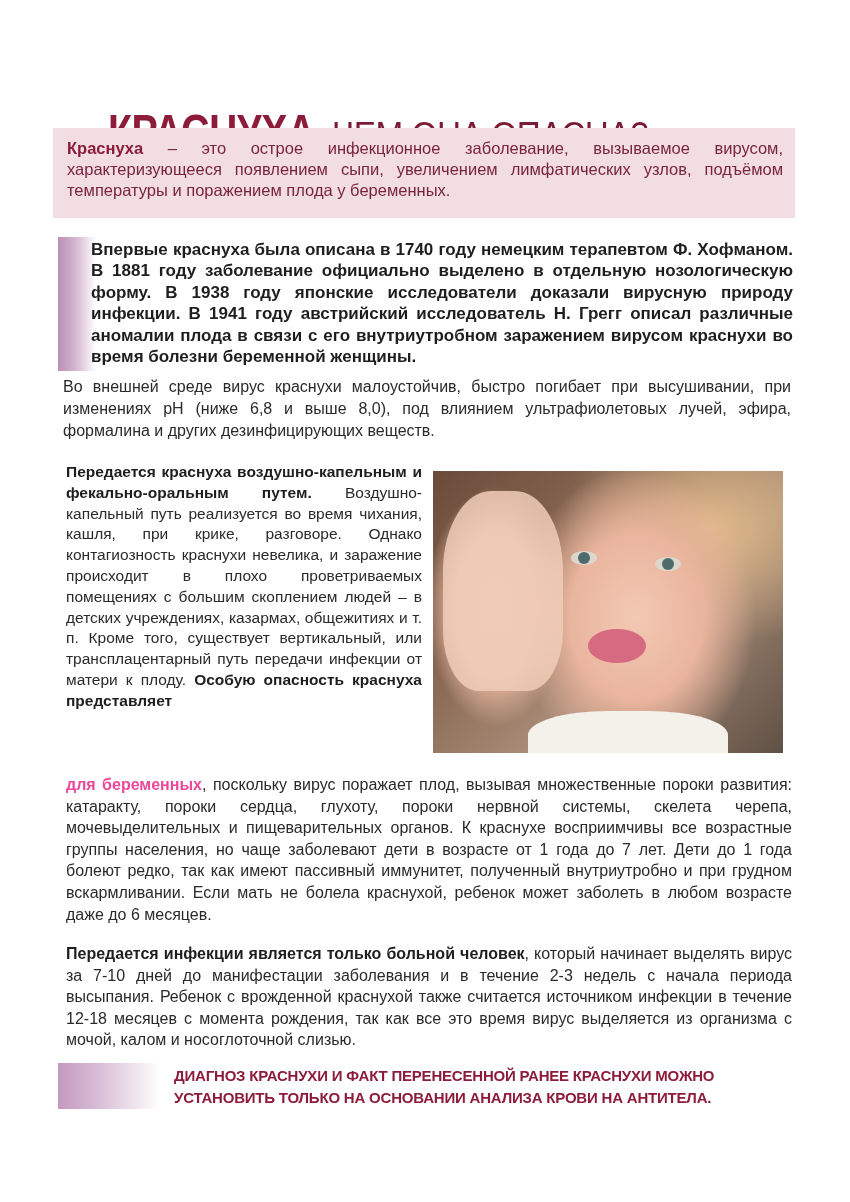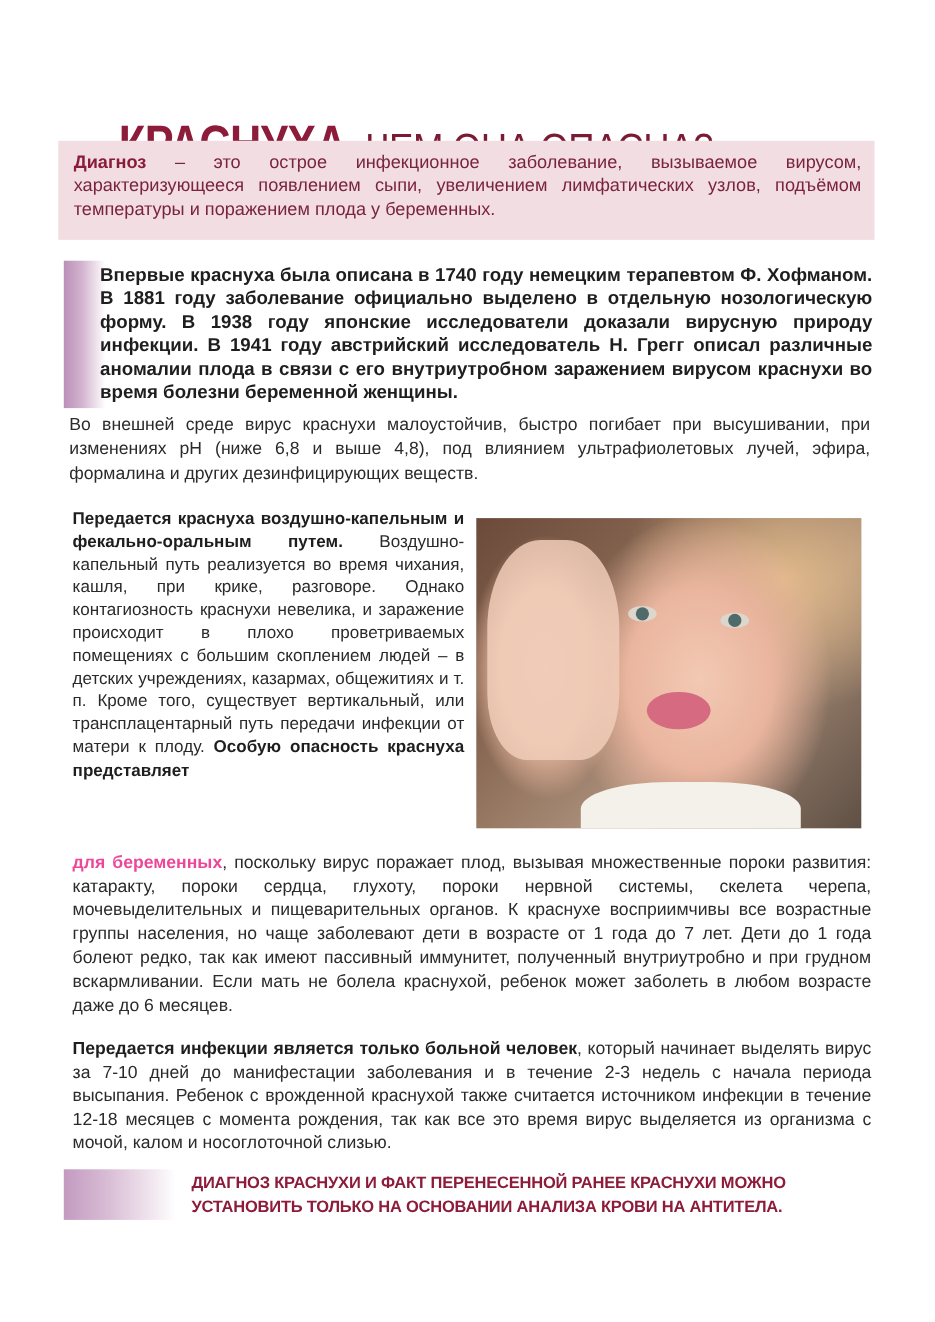--- a/index.html
+++ b/index.html
@@ -90,29 +90,29 @@
 </style>
 </head>
 <body>
 
 <h1 class="title">
   <span class="t-bold">КРАСНУХА,</span>
   <span class="t-light">ЧЕМ ОНА ОПАСНА?</span>
 </h1>
 
 <div class="def-box">
-  <span class="term">Диагноз</span><span> – это острое инфекционное заболевание, вызываемое вирусом, характеризующееся появлением сыпи, увеличением лимфатических узлов, подъёмом температуры и поражением плода у беременных.</span>
+  <span class="term">Краснуха</span><span> – это острое инфекционное заболевание, вызываемое вирусом, характеризующееся появлением сыпи, увеличением лимфатических узлов, подъёмом температуры и поражением плода у беременных.</span>
 </div>
 
 <div class="history">
   <div class="grad-bar"></div>
   <p class="text">Впервые краснуха была описана в 1740 году немецким терапевтом Ф. Хофманом. В 1881 году заболевание официально выделено в отдельную нозологическую форму. В 1938 году японские исследователи доказали вирусную природу инфекции. В 1941 году австрийский исследователь Н. Грегг описал различные аномалии плода в связи с его внутриутробном заражением вирусом краснухи во время болезни беременной женщины.</p>
 </div>
 
-<p class="env">Во внешней среде вирус краснухи малоустойчив, быстро погибает при высушивании, при изменениях pH (ниже 6,8 и выше 4,8), под влиянием ультрафиолетовых лучей, эфира, формалина и других дезинфицирующих веществ.</p>
+<p class="env">Во внешней среде вирус краснухи малоустойчив, быстро погибает при высушивании, при изменениях pH (ниже 6,8 и выше 8,0), под влиянием ультрафиолетовых лучей, эфира, формалина и других дезинфицирующих веществ.</p>
 
 <p class="transmit">
   <b>Передается краснуха воздушно-капельным и фекально-оральным путем.</b><span> Воздушно-капельный путь реализуется во время чихания, кашля, при крике, разговоре. Однако контагиозность краснухи невелика, и заражение происходит в плохо проветриваемых помещениях с большим скоплением людей – в детских учреждениях, казармах, общежитиях и т. п. Кроме того, существует вертикальный, или трансплацентарный путь передачи инфекции от матери к плоду. </span><b>Особую опасность краснуха представляет</b>
 </p>
 
 <div class="photo">
   <div class="hand"></div>
   <div class="eye eye-l"></div>
   <div class="eye eye-r"></div>
   <div class="mouth"></div>

